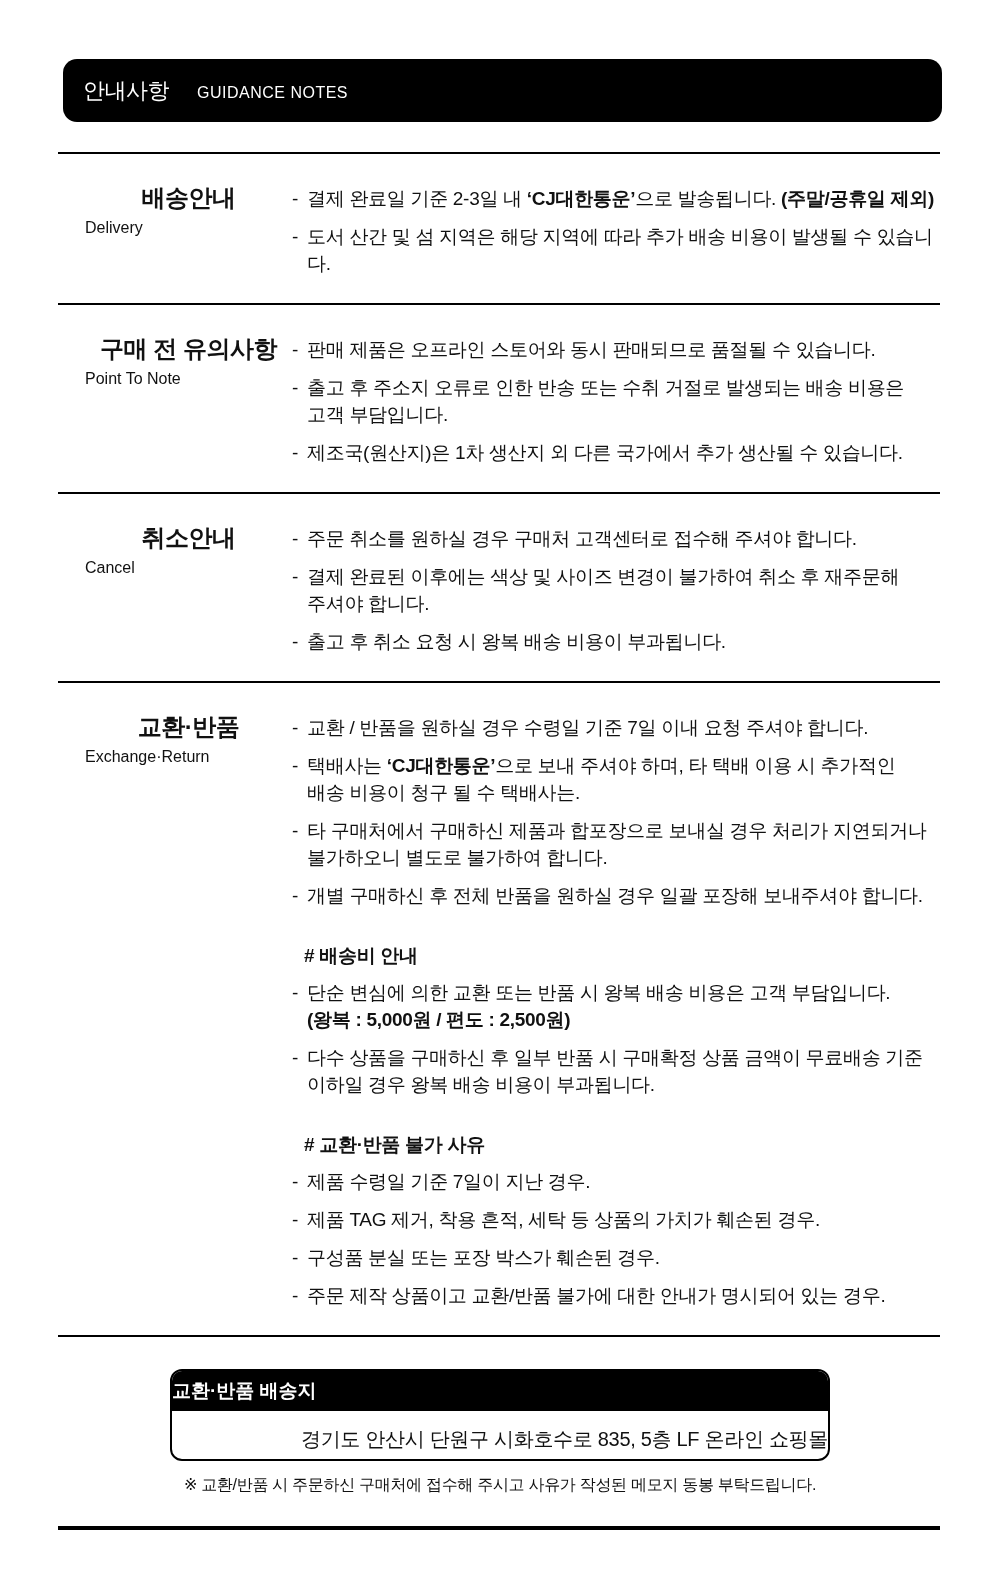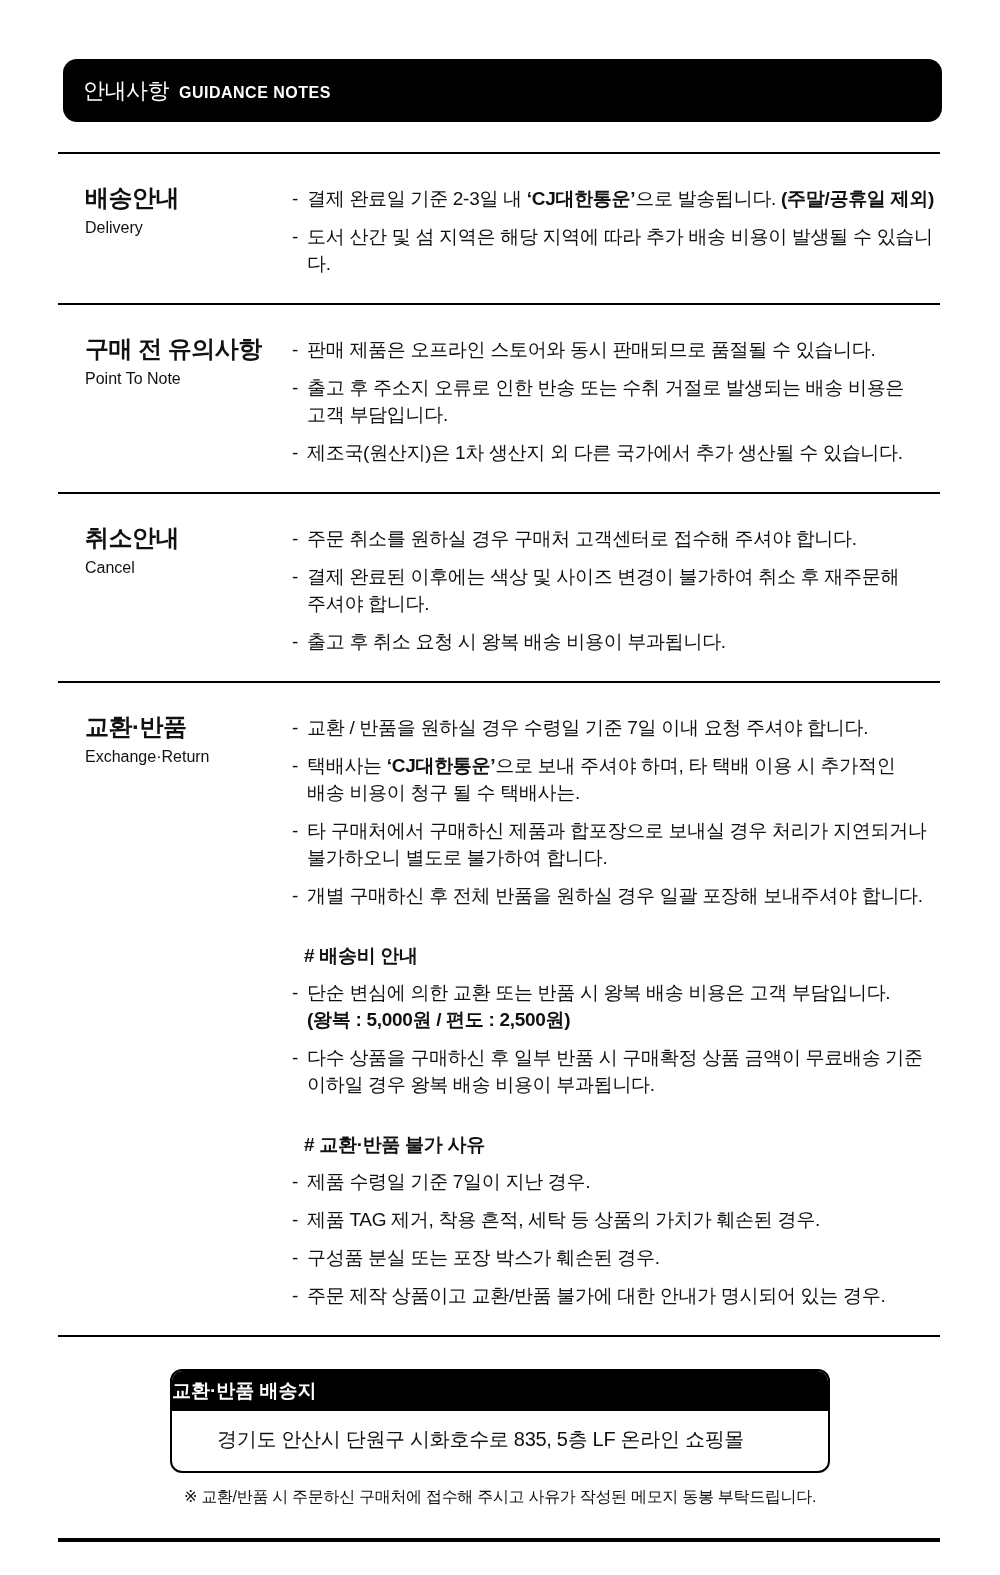--- a/index.html
+++ b/index.html
@@ -14,26 +14,26 @@
     margin: 59px 0 0 63px;
     width: 879px; height: 63px;
     background: #000000;
     border-radius: 14px;
     padding-left: 20px;
     line-height: 63px;
     box-sizing: border-box;
     white-space: nowrap;
   }
   .header-ko { font-size: 22px; font-weight: 400; color: #ffffff; letter-spacing: -0.5px; }
-  .header-en { font-size: 16px; font-weight: 700; color: #ffffff; margin-left: 10px; letter-spacing: 0.5px; }
+  .header-en { font-size: 16px; font-weight: 400; color: #ffffff; margin-left: 28px; letter-spacing: 0.5px; }
 
   #sections { margin: 30px 60px 0 58px; border-bottom: 2px solid #000000; }
   section.row { border-top: 2px solid #000000; display: flex; }
   .col-left { width: 234px; box-sizing: border-box; padding: 30px 0 0 27px; }
-  .sec-title { margin: 0; font-size: 24px; font-weight: 700; line-height: 1.15; letter-spacing: -0.5px; }
+  .sec-title { margin: 0; font-size: 24px; font-weight: 700; line-height: 1.15; letter-spacing: -0.5px; text-align: center; }
   .sec-sub { font-size: 16px; margin-top: 7px; }
   .col-right { flex: 1; padding: 31px 0 26px 0; font-size: 19px; line-height: 27px; letter-spacing: -0.3px; }
   .bullet { display: flex; margin-bottom: 11px; }
   .bullet:last-child { margin-bottom: 0; }
   .dash { flex: 0 0 15px; }
   .bullet-text { flex: 1; }
   .bullet-text b { font-weight: 700; }
   .subsection { margin-top: 33px; }
   .sub-heading { margin: 0 0 10px 12px; font-size: 19px; font-weight: 700; line-height: 27px; }
 
@@ -41,22 +41,22 @@
     width: 660px; margin: 32px auto 0;
     border: 2px solid #000000; border-radius: 12px;
     overflow: hidden; box-sizing: border-box;
   }
   .return-box-header {
     background: #000000; color: #ffffff;
     height: 40px; line-height: 40px;
     font-size: 19px; font-weight: 700;
   }
   .return-box-body {
-    height: 60px; line-height: 56px;
-    text-align: left; font-size: 20px; letter-spacing: -0.3px; margin-left: 45px;
+    height: 48px; line-height: 56px;
+    text-align: right; font-size: 20px; letter-spacing: -0.3px; margin-left: 45px;
   }
   .footnote { margin: 14px 0 0 0; text-align: center; font-size: 16px; letter-spacing: -0.3px; }
   .bottom-line { margin: 30px 0 0 58px; width: 882px; height: 4px; background: #000000; }
 </style>
 </head>
 <body>
 
 <div class="page">
 
   <header class="header-bar">

